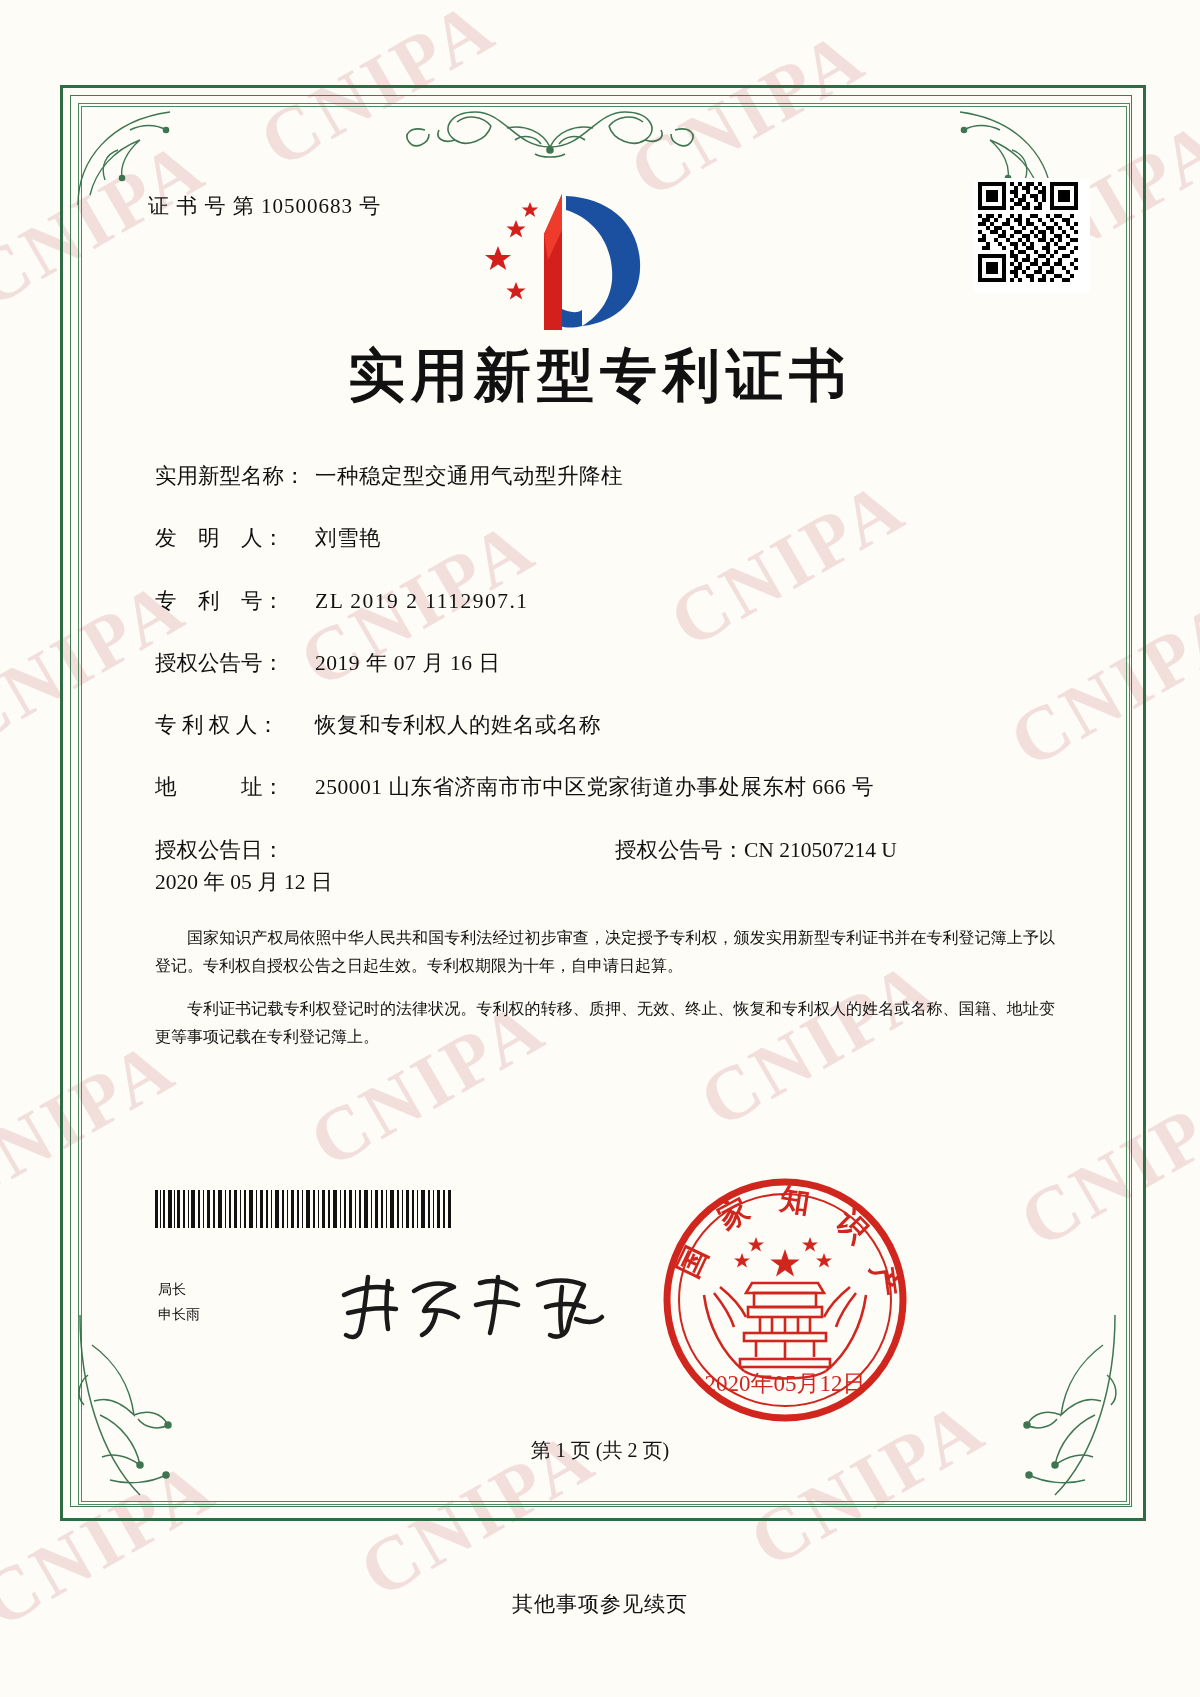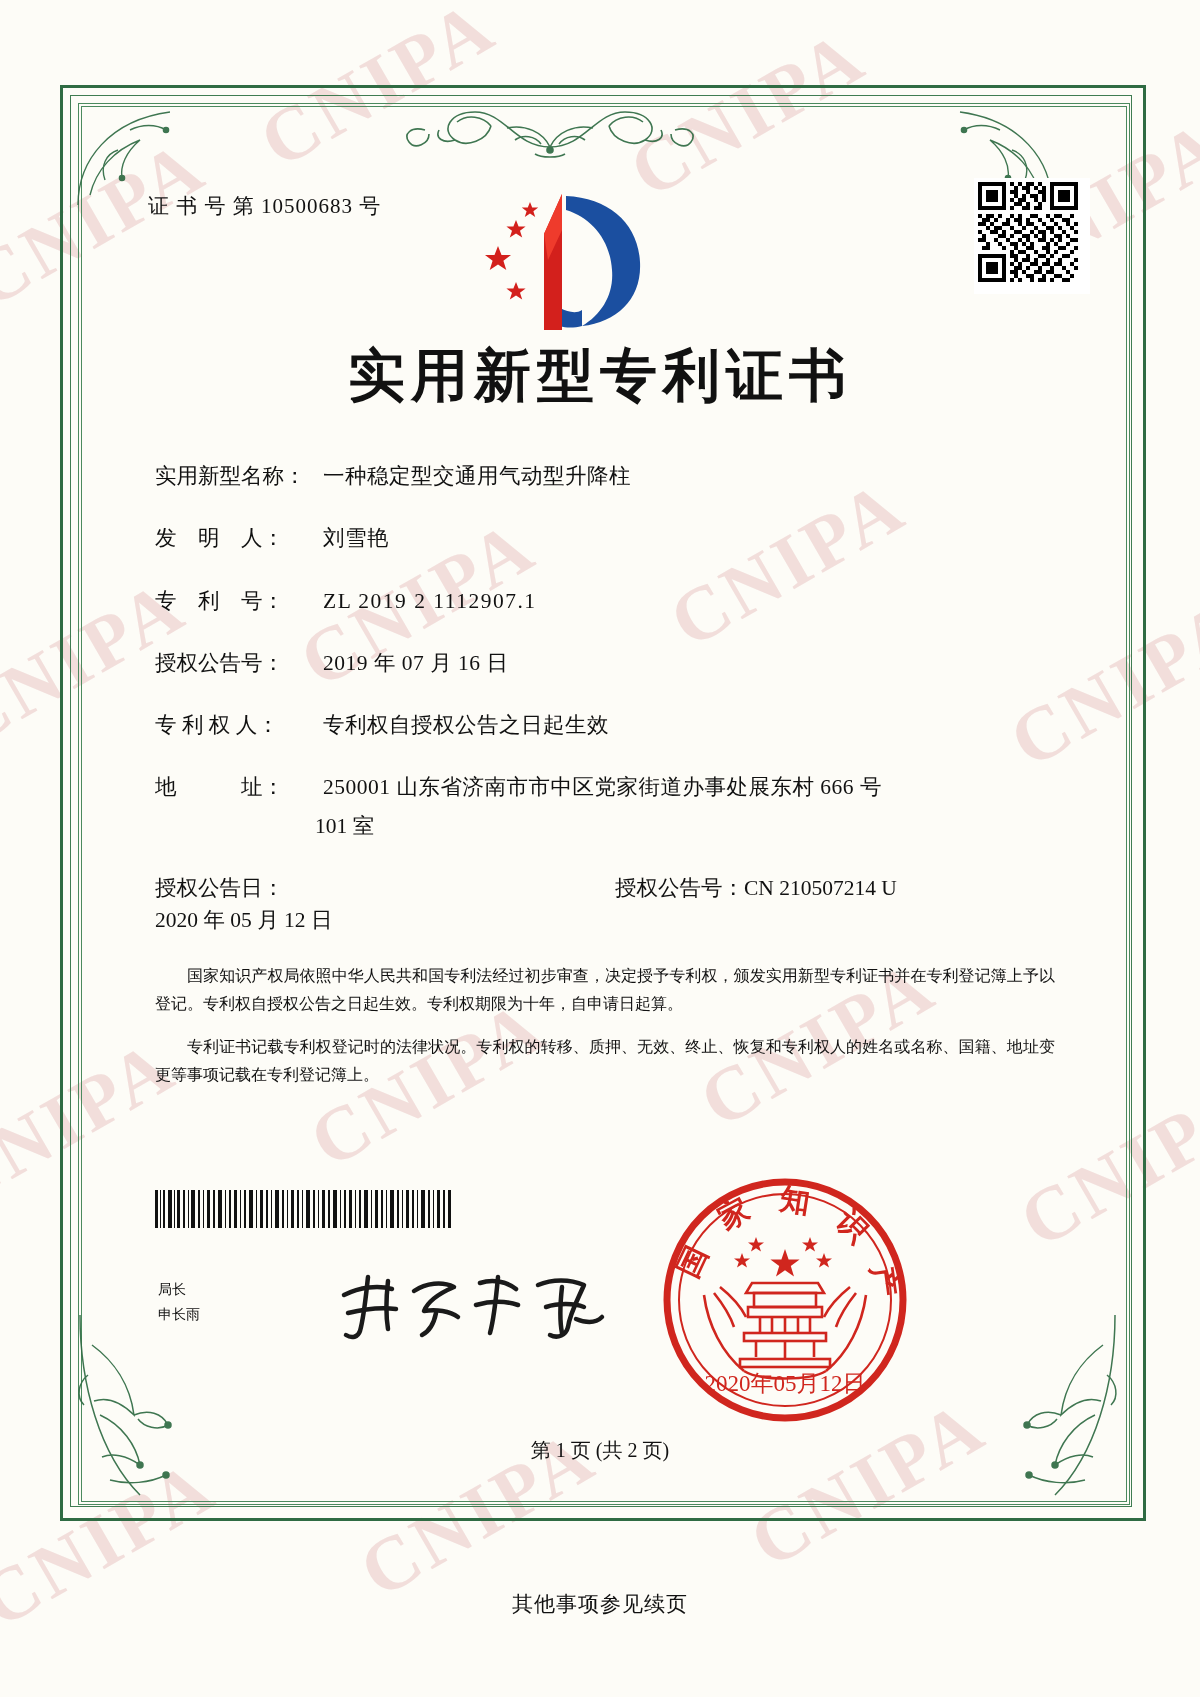--- a/index.html
+++ b/index.html
@@ -146,21 +146,20 @@
   }
   .f-label {
     width: 160px;
     flex: 0 0 160px;
     white-space: pre;
     letter-spacing: 0px;
   }
   .f-value {
     flex: 1;
     letter-spacing: .5px;
-    margin-left: 8px;
   }
   .f-value.mono {
     font-family: "Liberation Serif", serif;
     letter-spacing: 1.5px;
   }
   .addr-second {
     margin-left: 160px;
     margin-top: -24px;
     margin-bottom: 30px;
     font-size: 21.5px;
@@ -533,28 +532,27 @@
         <div class="f-value mono">ZL 2019 2 1112907.1</div>
       </div>
 
       <div class="field-row">
         <div class="f-label">授权公告号：</div>
         <div class="f-value">2019 年 07 月 16 日</div>
       </div>
 
       <div class="field-row">
         <div class="f-label">专 利 权 人：</div>
-        <div class="f-value">专利权自授权公告之日起生效</div>
+        <div class="f-value">恢复和专利权人的姓名或名称</div>
       </div>
 
       <div class="field-row">
         <div class="f-label">地　　　址：</div>
         <div class="f-value">250001 山东省济南市市中区党家街道办事处展东村 666 号</div>
       </div>
-      <div class="addr-second">101 室</div>
 
       <div class="two-col">
         <div class="col-a">
           <span class="f-label2">授权公告日：</span>
           <span>2020 年 05 月 12 日</span>
         </div>
         <div class="col-b">
           <span class="f-label2">授权公告号：</span>
           <span>CN 210507214 U</span>
         </div>

